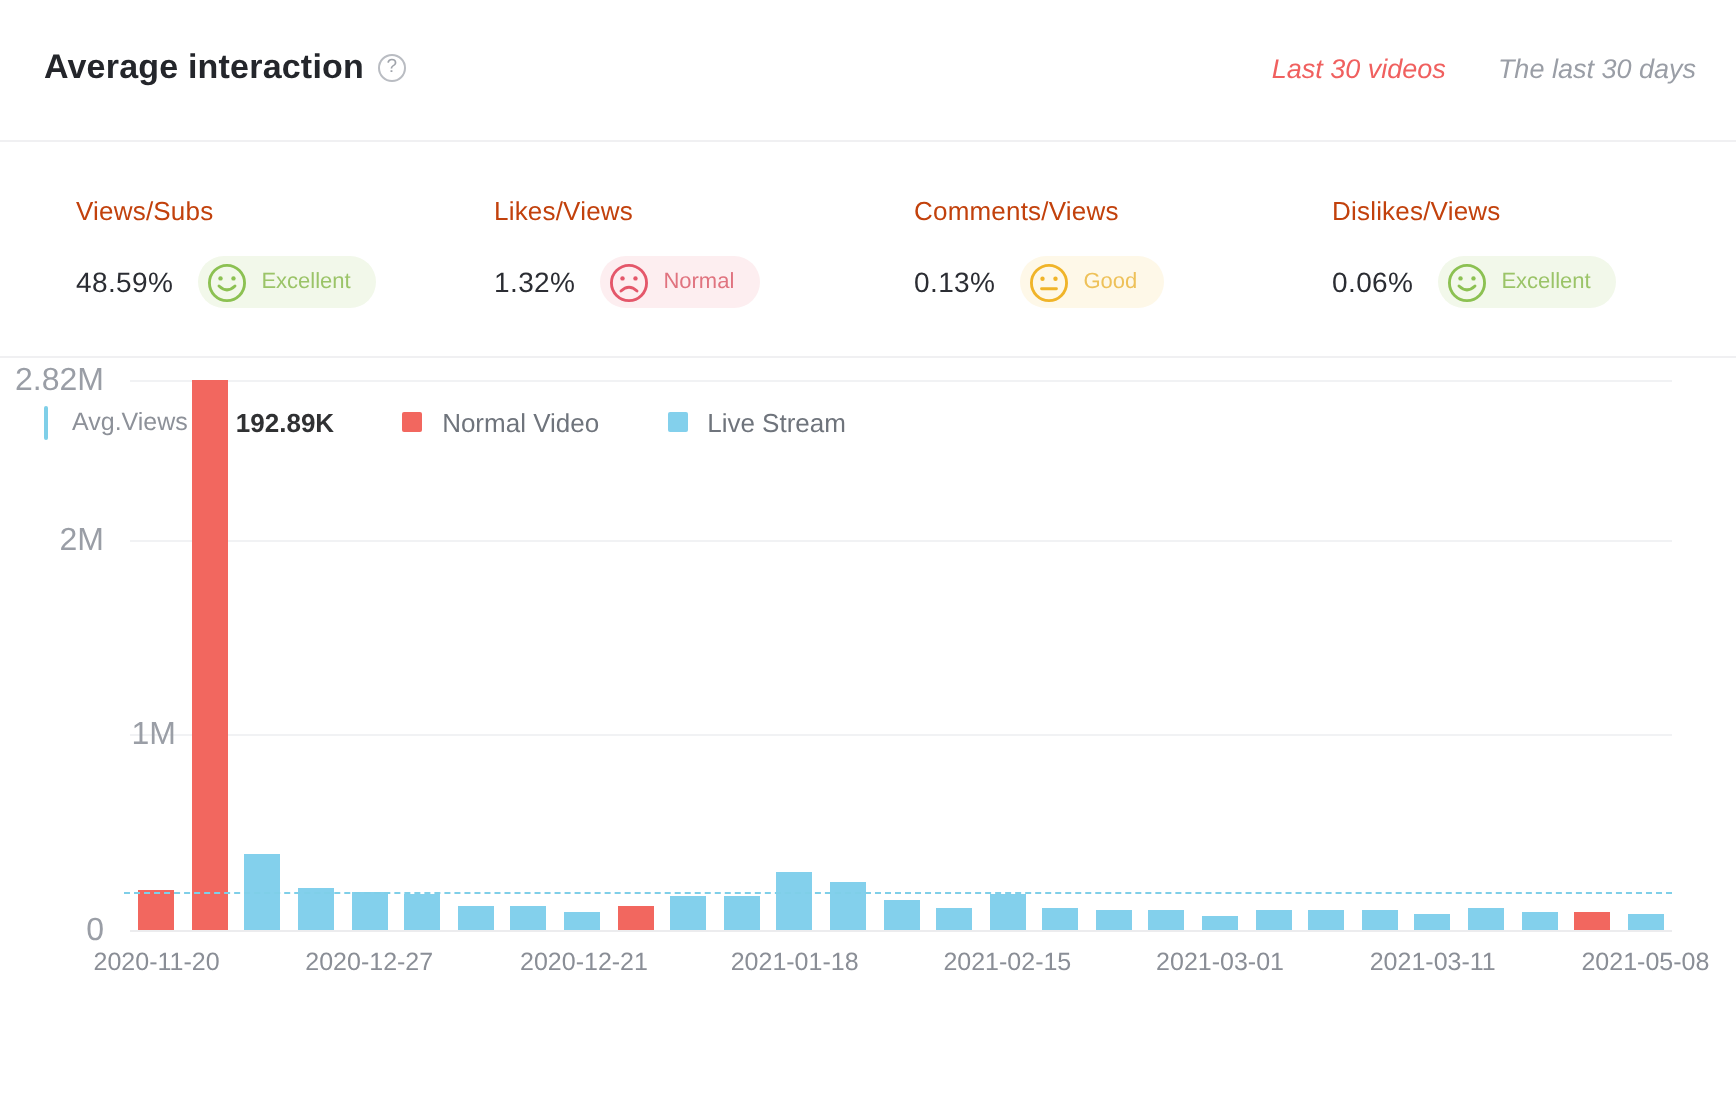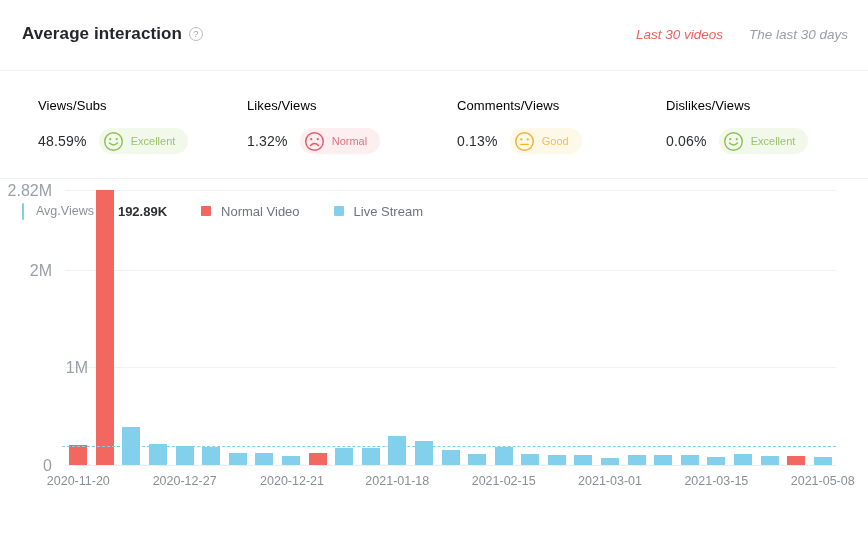--- a/index.html
+++ b/index.html
@@ -38,21 +38,21 @@
   }
   .range-tab { color: #9a9ea6; cursor: pointer; white-space: nowrap; }
   .range-tab.active { color: #f0605f; }
 
   
   .metrics {
     position: relative; height: 108px;
     border-bottom: 1px solid #f0f0f2;
   }
   .metric { position: absolute; top: 27px; }
-  .metric-label { font-size: 13px; color: #000000; letter-spacing: .1px; }
+  .metric-label { font-size: 13px; color: #c2410c; letter-spacing: .1px; }
   .metric-row { display: flex; align-items: center; margin-top: 15px; }
   .metric-value { font-size: 14px; color: #2b2d33; letter-spacing: .2px; font-weight: 400; }
   .badge {
     display: inline-flex; align-items: center; gap: 7px;
     height: 26px; border-radius: 13px; padding: 0 13px 0 4px;
     margin-left: 12px; font-size: 11px;
   }
   .badge .face { width: 21px; height: 21px; flex: 0 0 21px; }
   .badge.excellent { background: #f2f8ea; color: #9bc468; }
   .badge.normal    { background: #fdeef0; color: #e0737f; }
@@ -245,18 +245,18 @@
         <div class="bar live" title="Live Stream" style="left: 760.534px; width: 18px; height: 9.26418px; bottom: 88px;"></div>
         <div class="bar normal" title="Normal Video" style="left: 787.121px; width: 18px; height: 8.7766px; bottom: 88px;"></div>
         <div class="bar live" title="Live Stream" style="left: 813.707px; width: 18px; height: 8.28901px; bottom: 88px;"></div>
         <div class="avgline" style="left: 62px; top: 267.19px; width: 774px;"></div>
         <div class="xlabel" style="top: 295px; left: 78.2931px; transform: translateX(-50%);">2020-11-20</div>
         <div class="xlabel" style="top: 295px; left: 184.638px; transform: translateX(-50%);">2020-12-27</div>
         <div class="xlabel" style="top: 295px; left: 292px; transform: translateX(-50%);">2020-12-21</div>
         <div class="xlabel" style="top: 295px; left: 397.328px; transform: translateX(-50%);">2021-01-18</div>
         <div class="xlabel" style="top: 295px; left: 503.672px; transform: translateX(-50%);">2021-02-15</div>
         <div class="xlabel" style="top: 295px; left: 610.017px; transform: translateX(-50%);">2021-03-01</div>
-        <div class="xlabel" style="top: 295px; left: 716.362px; transform: translateX(-50%);">2021-03-15</div>
+        <div class="xlabel" style="top: 295px; left: 716.362px; transform: translateX(-50%);">2021-03-11</div>
         <div class="xlabel" style="top: 295px; left: 822.707px; transform: translateX(-50%);">2021-05-08</div>
       </div>
 
   </div>
 </div>
 
 </body></html>

